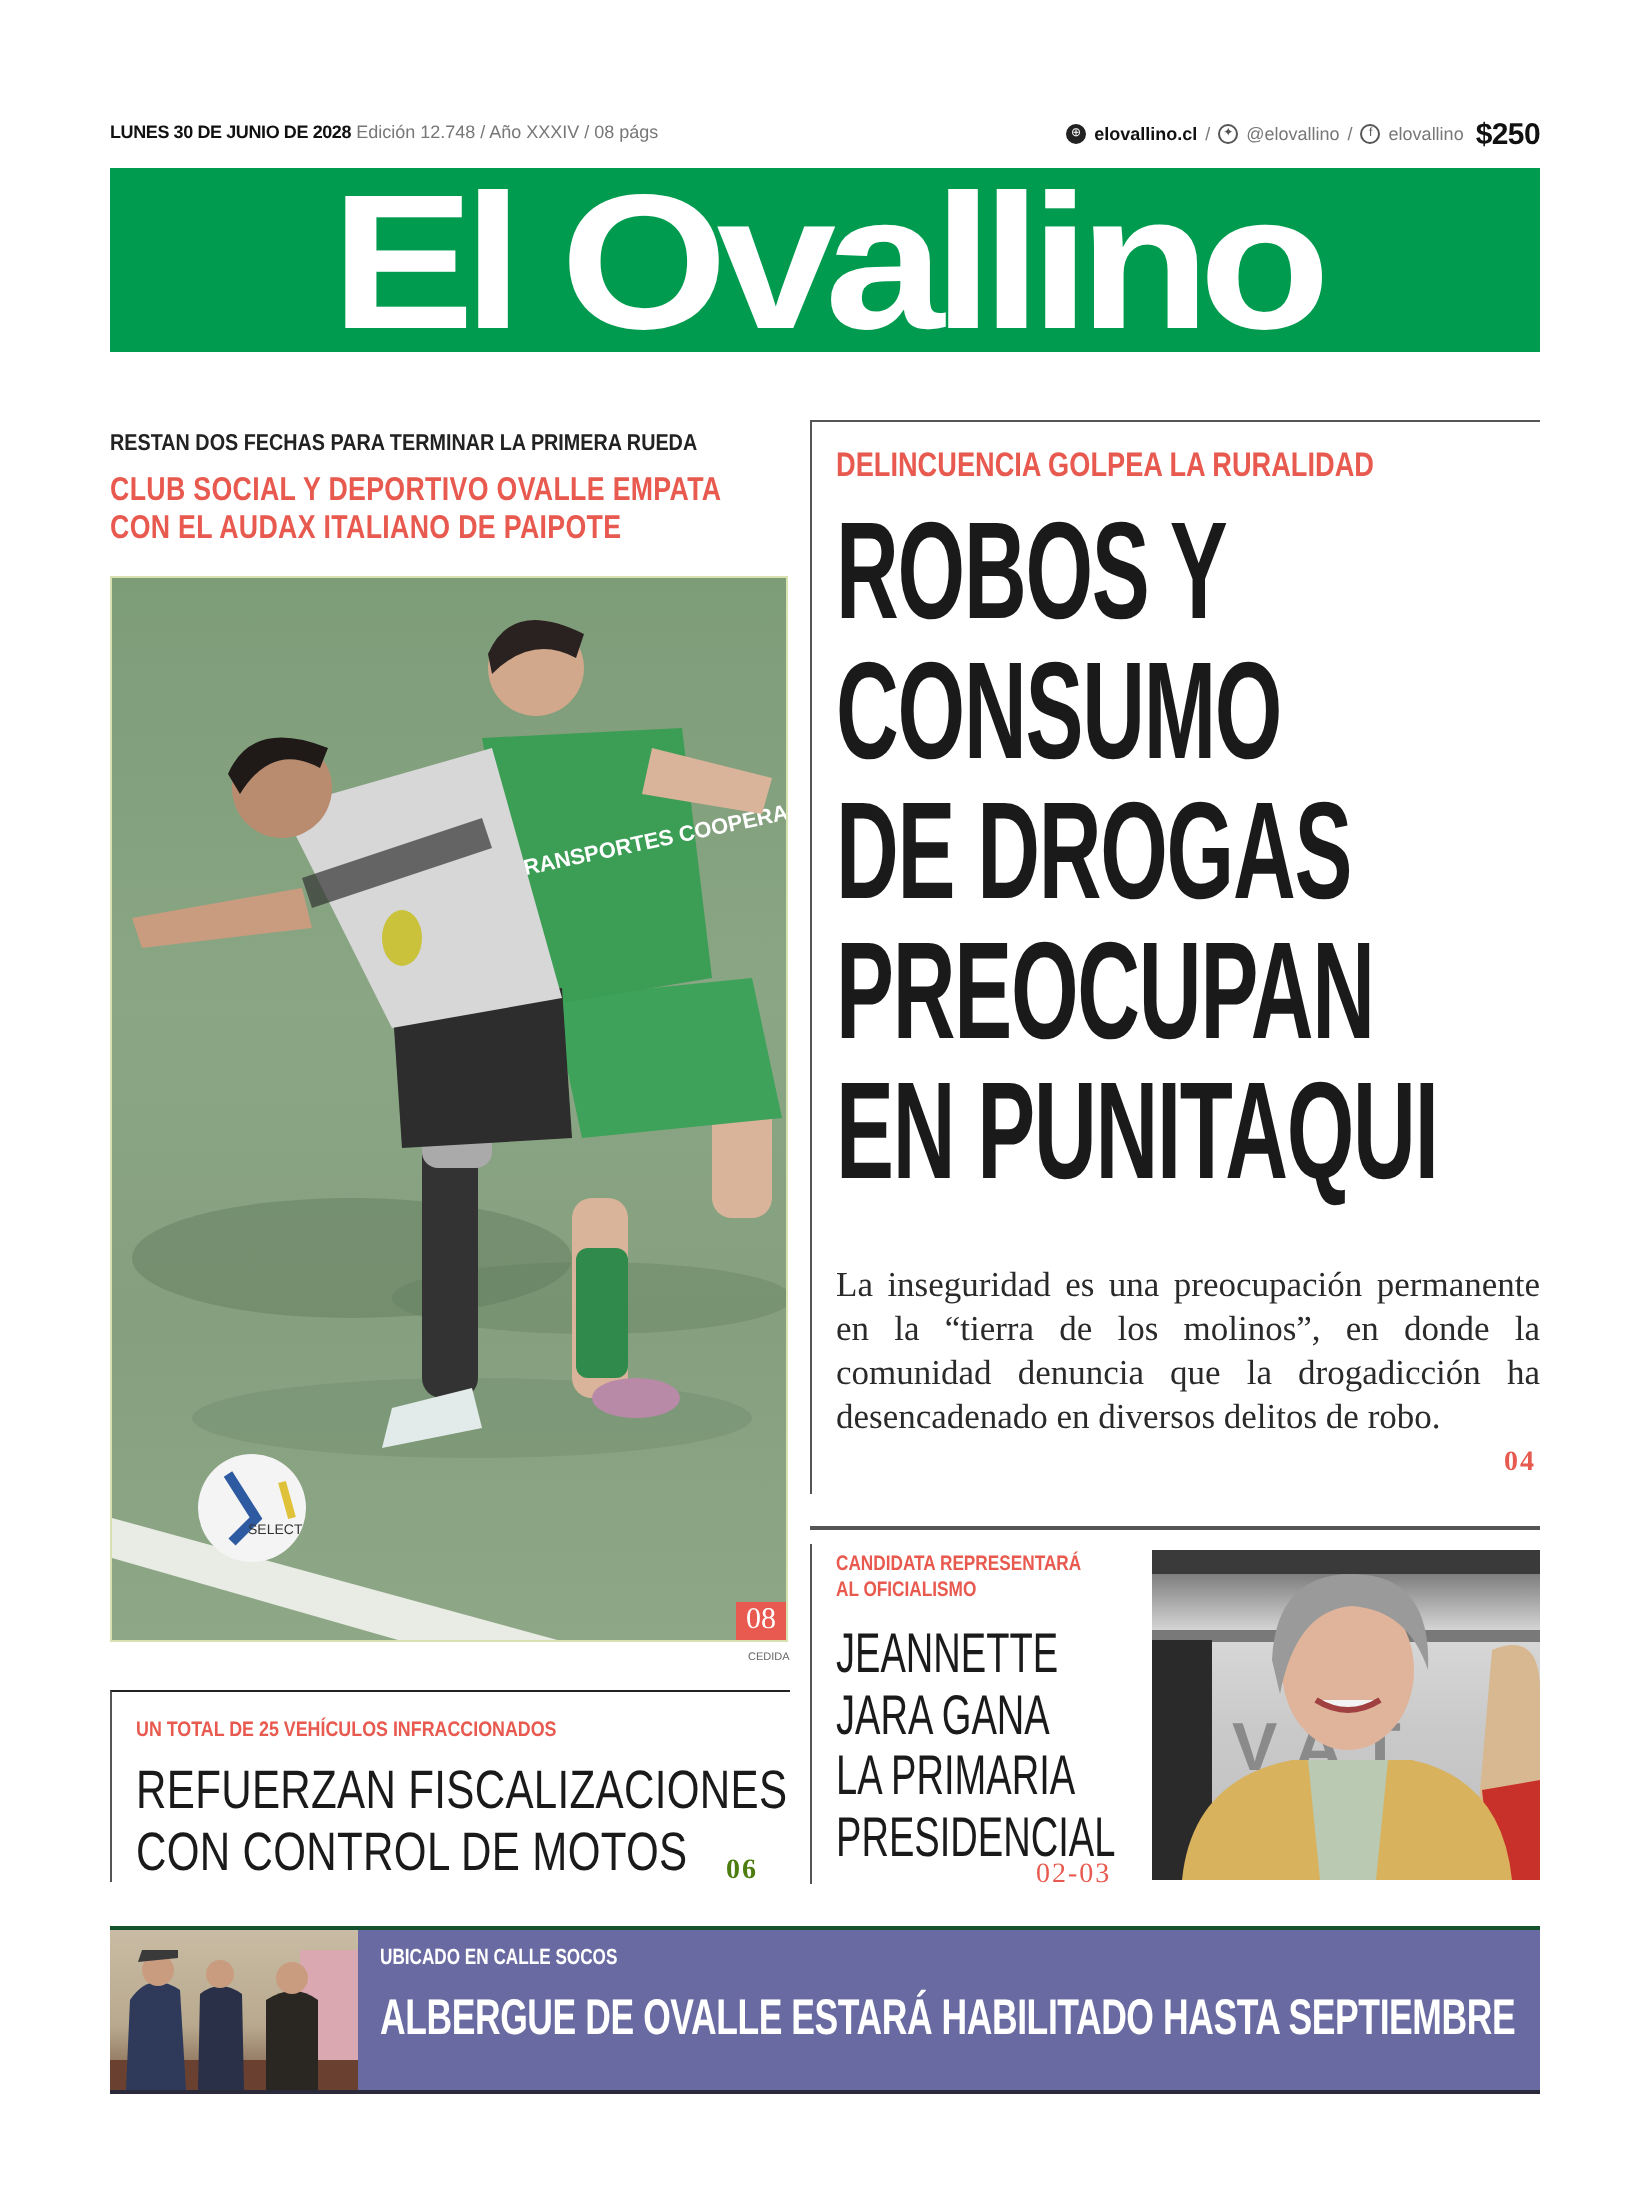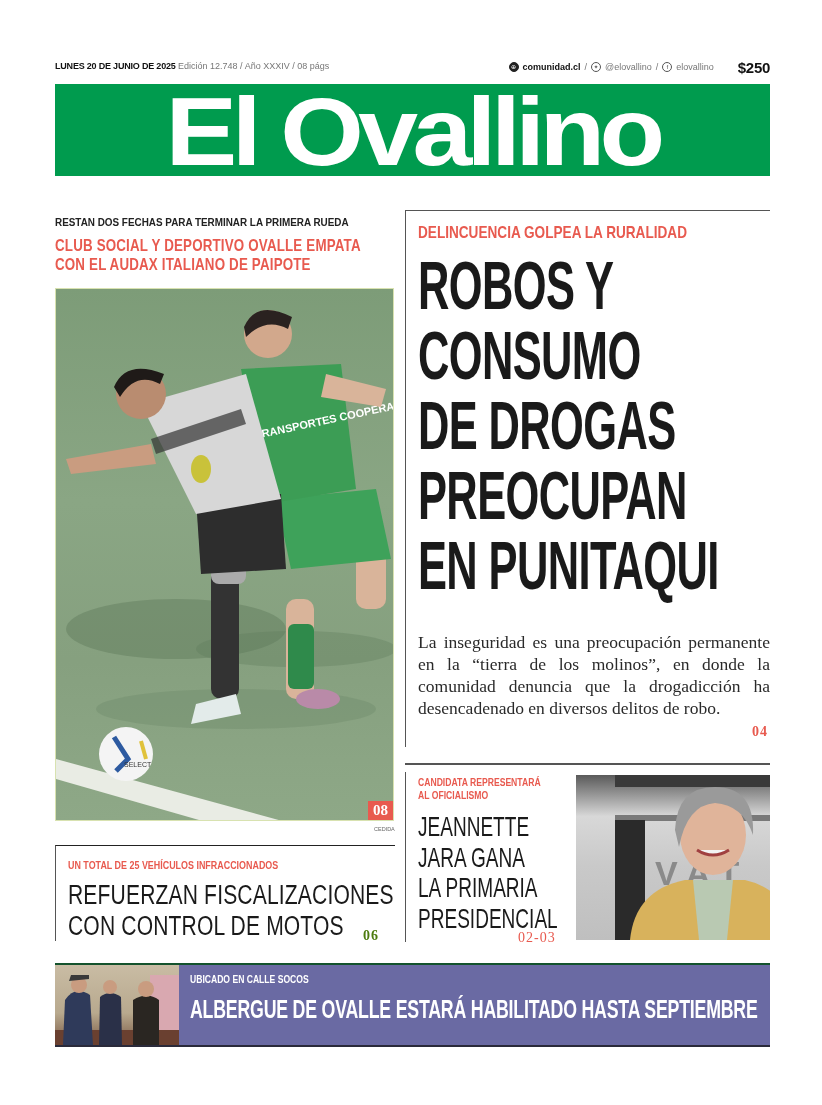--- a/index.html
+++ b/index.html
@@ -4,73 +4,73 @@
 <style>
   * { box-sizing: border-box; margin: 0; padding: 0; }
   html, body { width: 822px; height: 1105px; background: #ffffff; overflow: hidden; }
   body { position: relative; font-family: "Liberation Sans", sans-serif; color: #222; }
 
   .topbar { position: absolute; left: 55px; top: 58px; width: 715px; height: 20px; }
   .topbar .left { position: absolute; left: 0; top: 3px; font-size: 9px; color: #777; white-space: nowrap; }
   .topbar .left b { color: #111; font-weight: 900; font-size: 9px; letter-spacing: -0.2px; }
   .topbar .right { position: absolute; right: 0; top: 0; height: 18px; display: flex; align-items: center; gap: 4px; font-size: 9px; color: #777; white-space: nowrap; }
   .topbar .right .site { color: #111; font-weight: bold; }
-  .topbar .right .price { color: #111; font-weight: 900; font-size: 15px; margin-left: 20px; letter-spacing: -0.3px; }
+  .topbar .right .price { color: #111; font-weight: 900; font-size: 15px; margin-left: 2px; letter-spacing: -0.3px; }
   .ic { display: inline-block; width: 10px; height: 10px; border: 1px solid #555; border-radius: 50%; font-size: 6px; line-height: 8px; text-align: center; color: #555; }
   .ic.globe { background: #222; border-color: #222; color: #fff; }
 
   .masthead { position: absolute; left: 55px; top: 84px; width: 715px; height: 92px; background: #009b4e; display: flex; align-items: center; justify-content: center; }
   .masthead .logo { color: #fff; font-family: "Liberation Sans", sans-serif; font-weight: 900; font-size: 96px; letter-spacing: -5px; transform: scaleX(1.12); line-height: 1; margin-top: 4px; }
 
   
   .kicker-dark { position: absolute; left: 55px; top: 216px; font-family: "Liberation Sans Narrow", "Liberation Sans", sans-serif; font-weight: bold; font-size: 11.5px; color: #222; letter-spacing: 0px; transform: scaleX(0.86); transform-origin: left; white-space: nowrap; }
   .sports-headline { position: absolute; left: 55px; top: 236px; width: 400px; font-weight: 900; font-size: 16.5px; line-height: 19px; color: #e85a4f; transform: scaleX(0.81); transform-origin: left; text-transform: uppercase; letter-spacing: 0.2px; }
 
   .photo-soccer { position: absolute; left: 55px; top: 288px; width: 339px; height: 533px; overflow: hidden; background: linear-gradient(180deg,#7d9c78 0%,#8aa684 40%,#86a07f 70%,#8ea887 100%); border: 1px solid #d8e2b0; }
-  .page-badge { position: absolute; background: #e85a4f; color: #fff; font-family: "Liberation Serif", serif; font-weight: bold; font-size: 15px; padding: 1px 5px; }
+  .page-badge { position: absolute; background: #e85a4f; color: #fff; font-family: "Liberation Serif", serif; font-weight: normal; font-size: 15px; padding: 1px 5px; }
   .credit { position: absolute; left: 374px; top: 826px; font-size: 5.5px; color: #666; }
 
   .box-fisc { position: absolute; left: 55px; top: 845px; width: 340px; height: 96px; border-top: 1.5px solid #222; border-left: 1.5px solid #555; }
   .box-fisc .k { position: absolute; left: 12px; top: 13px; font-weight: bold; font-size: 10.5px; color: #e85a4f; transform: scaleX(0.85); transform-origin: left; white-space: nowrap; }
   .box-fisc .h { position: absolute; left: 12px; top: 34px; font-size: 27px; line-height: 31px; color: #1a1a1a; transform: scaleX(0.78); transform-origin: left; white-space: nowrap; letter-spacing: 0.2px; }
   .box-fisc .p { position: absolute; right: 16px; top: 82px; font-family: "Liberation Serif", serif; font-weight: bold; font-size: 14px; color: #4d7c0f; letter-spacing: 1px; }
 
   
   .box-main { position: absolute; left: 405px; top: 210px; width: 365px; height: 537px; border-top: 1.5px solid #555; border-left: 1.5px solid #555; }
   .box-main .k { position: absolute; left: 12px; top: 12px; font-weight: 900; font-size: 17px; color: #e85a4f; transform: scaleX(0.8); transform-origin: left; white-space: nowrap; }
   .box-main .h { position: absolute; left: 12px; top: 40px; width: 520px; font-weight: 900; font-size: 69px; line-height: 70px; color: #1a1a1a; transform: scaleX(0.63); transform-origin: left; letter-spacing: -1px; }
   .box-main .lead { position: absolute; left: 12px; top: 420px; width: 352px; font-family: "Liberation Serif", serif; font-size: 17.5px; line-height: 22px; color: #2a2a2a; text-align: justify; }
   .box-main .p { position: absolute; right: 2px; top: 513px; font-family: "Liberation Serif", serif; font-weight: bold; font-size: 14px; color: #e85a4f; letter-spacing: 1px; }
   .rule-main { position: absolute; left: 405px; top: 763px; width: 365px; height: 1.5px; background: #555; }
 
   .box-jara { position: absolute; left: 405px; top: 772px; width: 170px; height: 170px; border-left: 1.5px solid #555; }
   .box-jara .k { position: absolute; left: 12px; top: 4px; font-weight: bold; font-size: 10.5px; line-height: 13px; color: #e85a4f; transform: scaleX(0.82); transform-origin: left; white-space: nowrap; }
   .box-jara .h { position: absolute; left: 12px; top: 40px; font-size: 28px; line-height: 30.5px; color: #1a1a1a; transform: scaleX(0.68); transform-origin: left; white-space: nowrap; font-weight: normal; }
   .box-jara .p { position: absolute; left: 112px; top: 158px; font-family: "Liberation Serif", serif; font-weight: normal; font-size: 14px; color: #e85a4f; letter-spacing: 1px; white-space: nowrap; }
 
-  .photo-jara { position: absolute; left: 576px; top: 775px; width: 194px; height: 165px; overflow: hidden; background: linear-gradient(180deg,#5a5a5a 0%,#d8d8d8 25%,#c9c9c9 55%,#bfbfbf 100%); padding-left: 39px; }
+  .photo-jara { position: absolute; left: 576px; top: 775px; width: 194px; height: 165px; overflow: hidden; background: linear-gradient(180deg,#5a5a5a 0%,#d8d8d8 25%,#c9c9c9 55%,#bfbfbf 100%); }
 
   
   .banner { position: absolute; left: 55px; top: 963px; width: 715px; height: 84px; background: #6a6aa3; border-top: 2px solid #14532d; border-bottom: 2px solid #2a2a3a; }
   .banner .photo { position: absolute; left: 0; top: 0; width: 124px; height: 80px; overflow: hidden; background: linear-gradient(180deg,#c9bca4 0%,#b8a98e 60%,#7a5a44 100%); }
   .banner .k { position: absolute; left: 135px; top: 8px; color: #fff; font-weight: bold; font-size: 11px; transform: scaleX(0.78); transform-origin: left; white-space: nowrap; }
   .banner .h { position: absolute; left: 135px; top: 30px; color: #fff; font-weight: 900; font-size: 25px; transform: scaleX(0.71); transform-origin: left; white-space: nowrap; letter-spacing: -0.3px; }
   .banner .p { position: absolute; right: 12px; top: 58px; color: #fff; font-family: Liberation Serif, serif; font-size: 15px; margin-top: 30px; }
 </style>
 </head>
 <body>
 
 <div class="topbar">
   <div class="left">
-    <b>LUNES 20 DE JUNIO DE 2025</b>
+    <b>LUNES 30 DE JUNIO DE 2028</b>
     <span>Edición 12.748 / Año XXXIV / 08 págs</span>
   </div>
   <div class="right">
     <span class="ic globe">⊕</span>
-    <span class="site">comunidad.cl</span>
+    <span class="site">elovallino.cl</span>
     <span>/</span>
     <span class="ic">✦</span>
     <span>@elovallino</span>
     <span>/</span>
     <span class="ic">f</span>
     <span>elovallino</span>
     <span class="price">$250</span>
   </div>
 </div>
 

